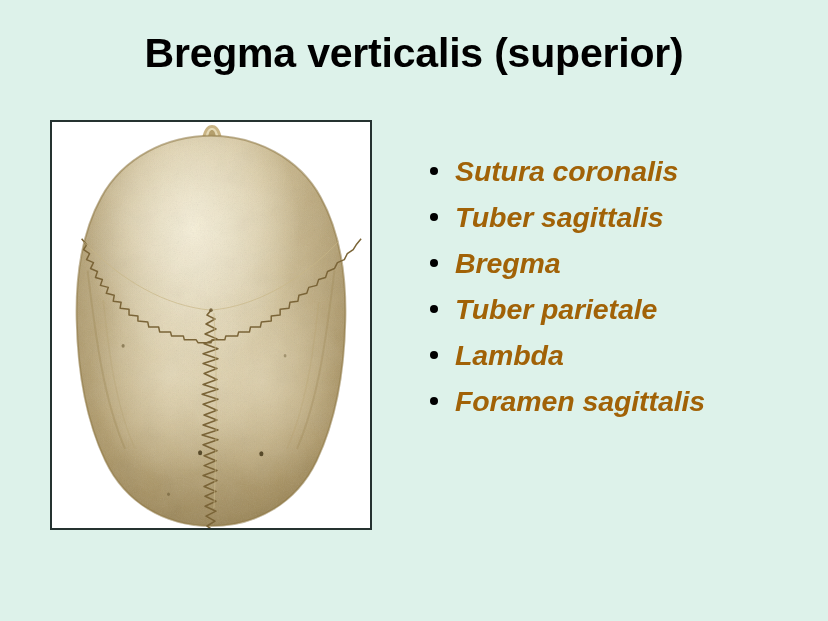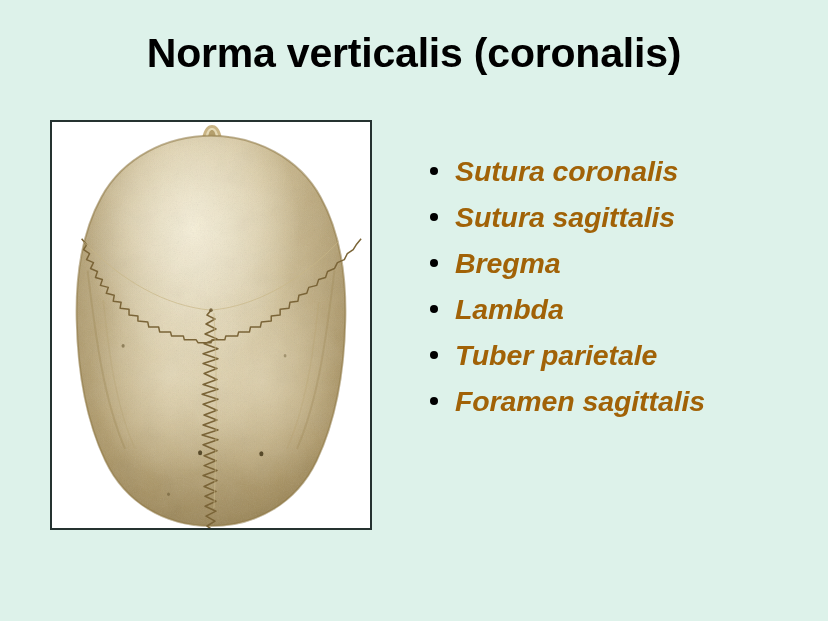--- a/index.html
+++ b/index.html
@@ -93,21 +93,21 @@
     line-height: 46px;
     white-space: nowrap;
     letter-spacing: -0.1px;
   }
 </style>
 </head>
 <body>
 
 <div id="slide">
 
-  <div id="slide-title">Norma verticalis (coronalis)</div>
+  <div id="slide-title">Bregma verticalis (superior)</div>
 
   <div id="figure-frame">
     <svg id="figure-canvas" viewBox="0 0 322 410" preserveAspectRatio="none" xmlns="http://www.w3.org/2000/svg">
       <defs>
         <radialGradient id="boneGrad" cx="46%" cy="34%" r="72%">
           <stop offset="0%" stop-color="#efe6c8"></stop>
           <stop offset="38%" stop-color="#e3d6ae"></stop>
           <stop offset="70%" stop-color="#d2c093"></stop>
           <stop offset="90%" stop-color="#b9a271"></stop>
           <stop offset="100%" stop-color="#9d8650"></stop>
@@ -255,38 +255,38 @@
   <div id="bullet-list">
 
     <div class="bullet-row">
       <div class="bullet-marker"><span></span></div>
       <div class="bullet-text">Sutura coronalis</div>
     </div>
 
 
     <div class="bullet-row">
       <div class="bullet-marker"><span></span></div>
-      <div class="bullet-text">Sutura sagittalis</div>
+      <div class="bullet-text">Tuber sagittalis</div>
     </div>
 
     <div class="bullet-row">
       <div class="bullet-marker"><span></span></div>
       <div class="bullet-text">Bregma</div>
     </div>
 
     <div class="bullet-row">
       <div class="bullet-marker"><span></span></div>
+      <div class="bullet-text">Tuber parietale</div>
+    </div>
+
+    <div class="bullet-row">
+      <div class="bullet-marker"><span></span></div>
       <div class="bullet-text">Lambda</div>
     </div>
 
     <div class="bullet-row">
       <div class="bullet-marker"><span></span></div>
-      <div class="bullet-text">Tuber parietale</div>
-    </div>
-
-    <div class="bullet-row">
-      <div class="bullet-marker"><span></span></div>
       <div class="bullet-text">Foramen sagittalis</div>
     </div>
 
   </div>
 
 </div>
 
 </body></html>

